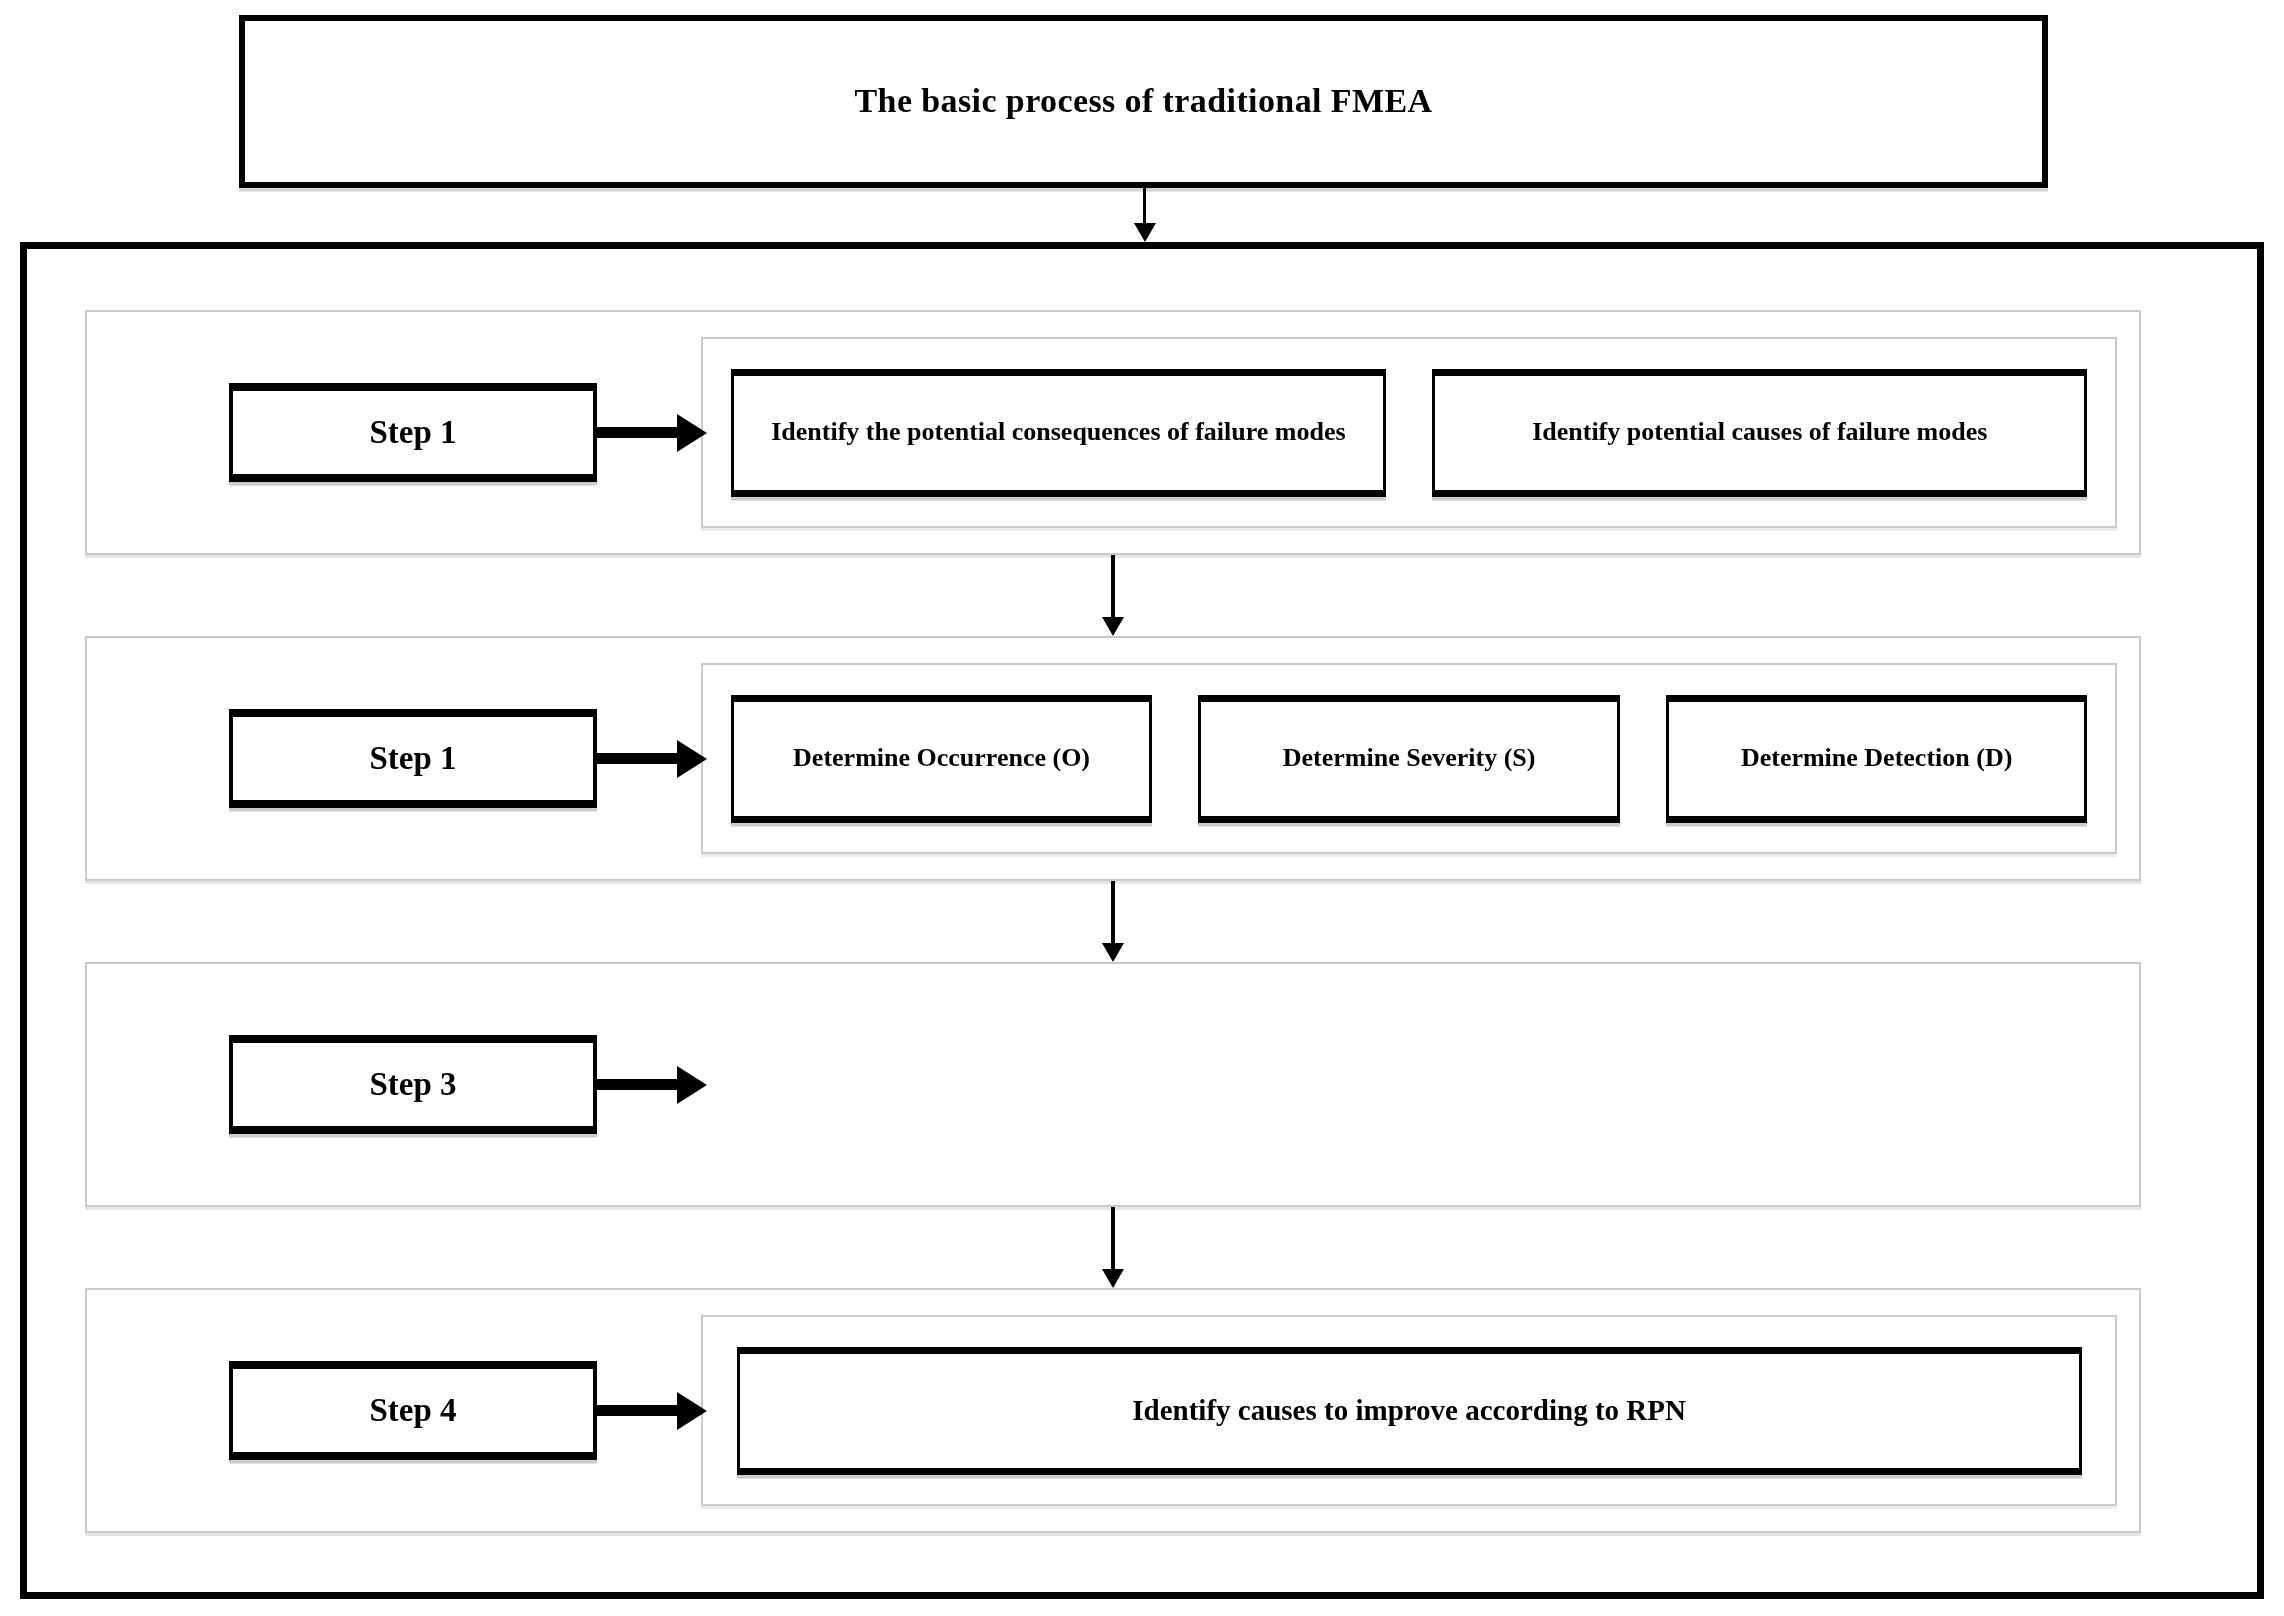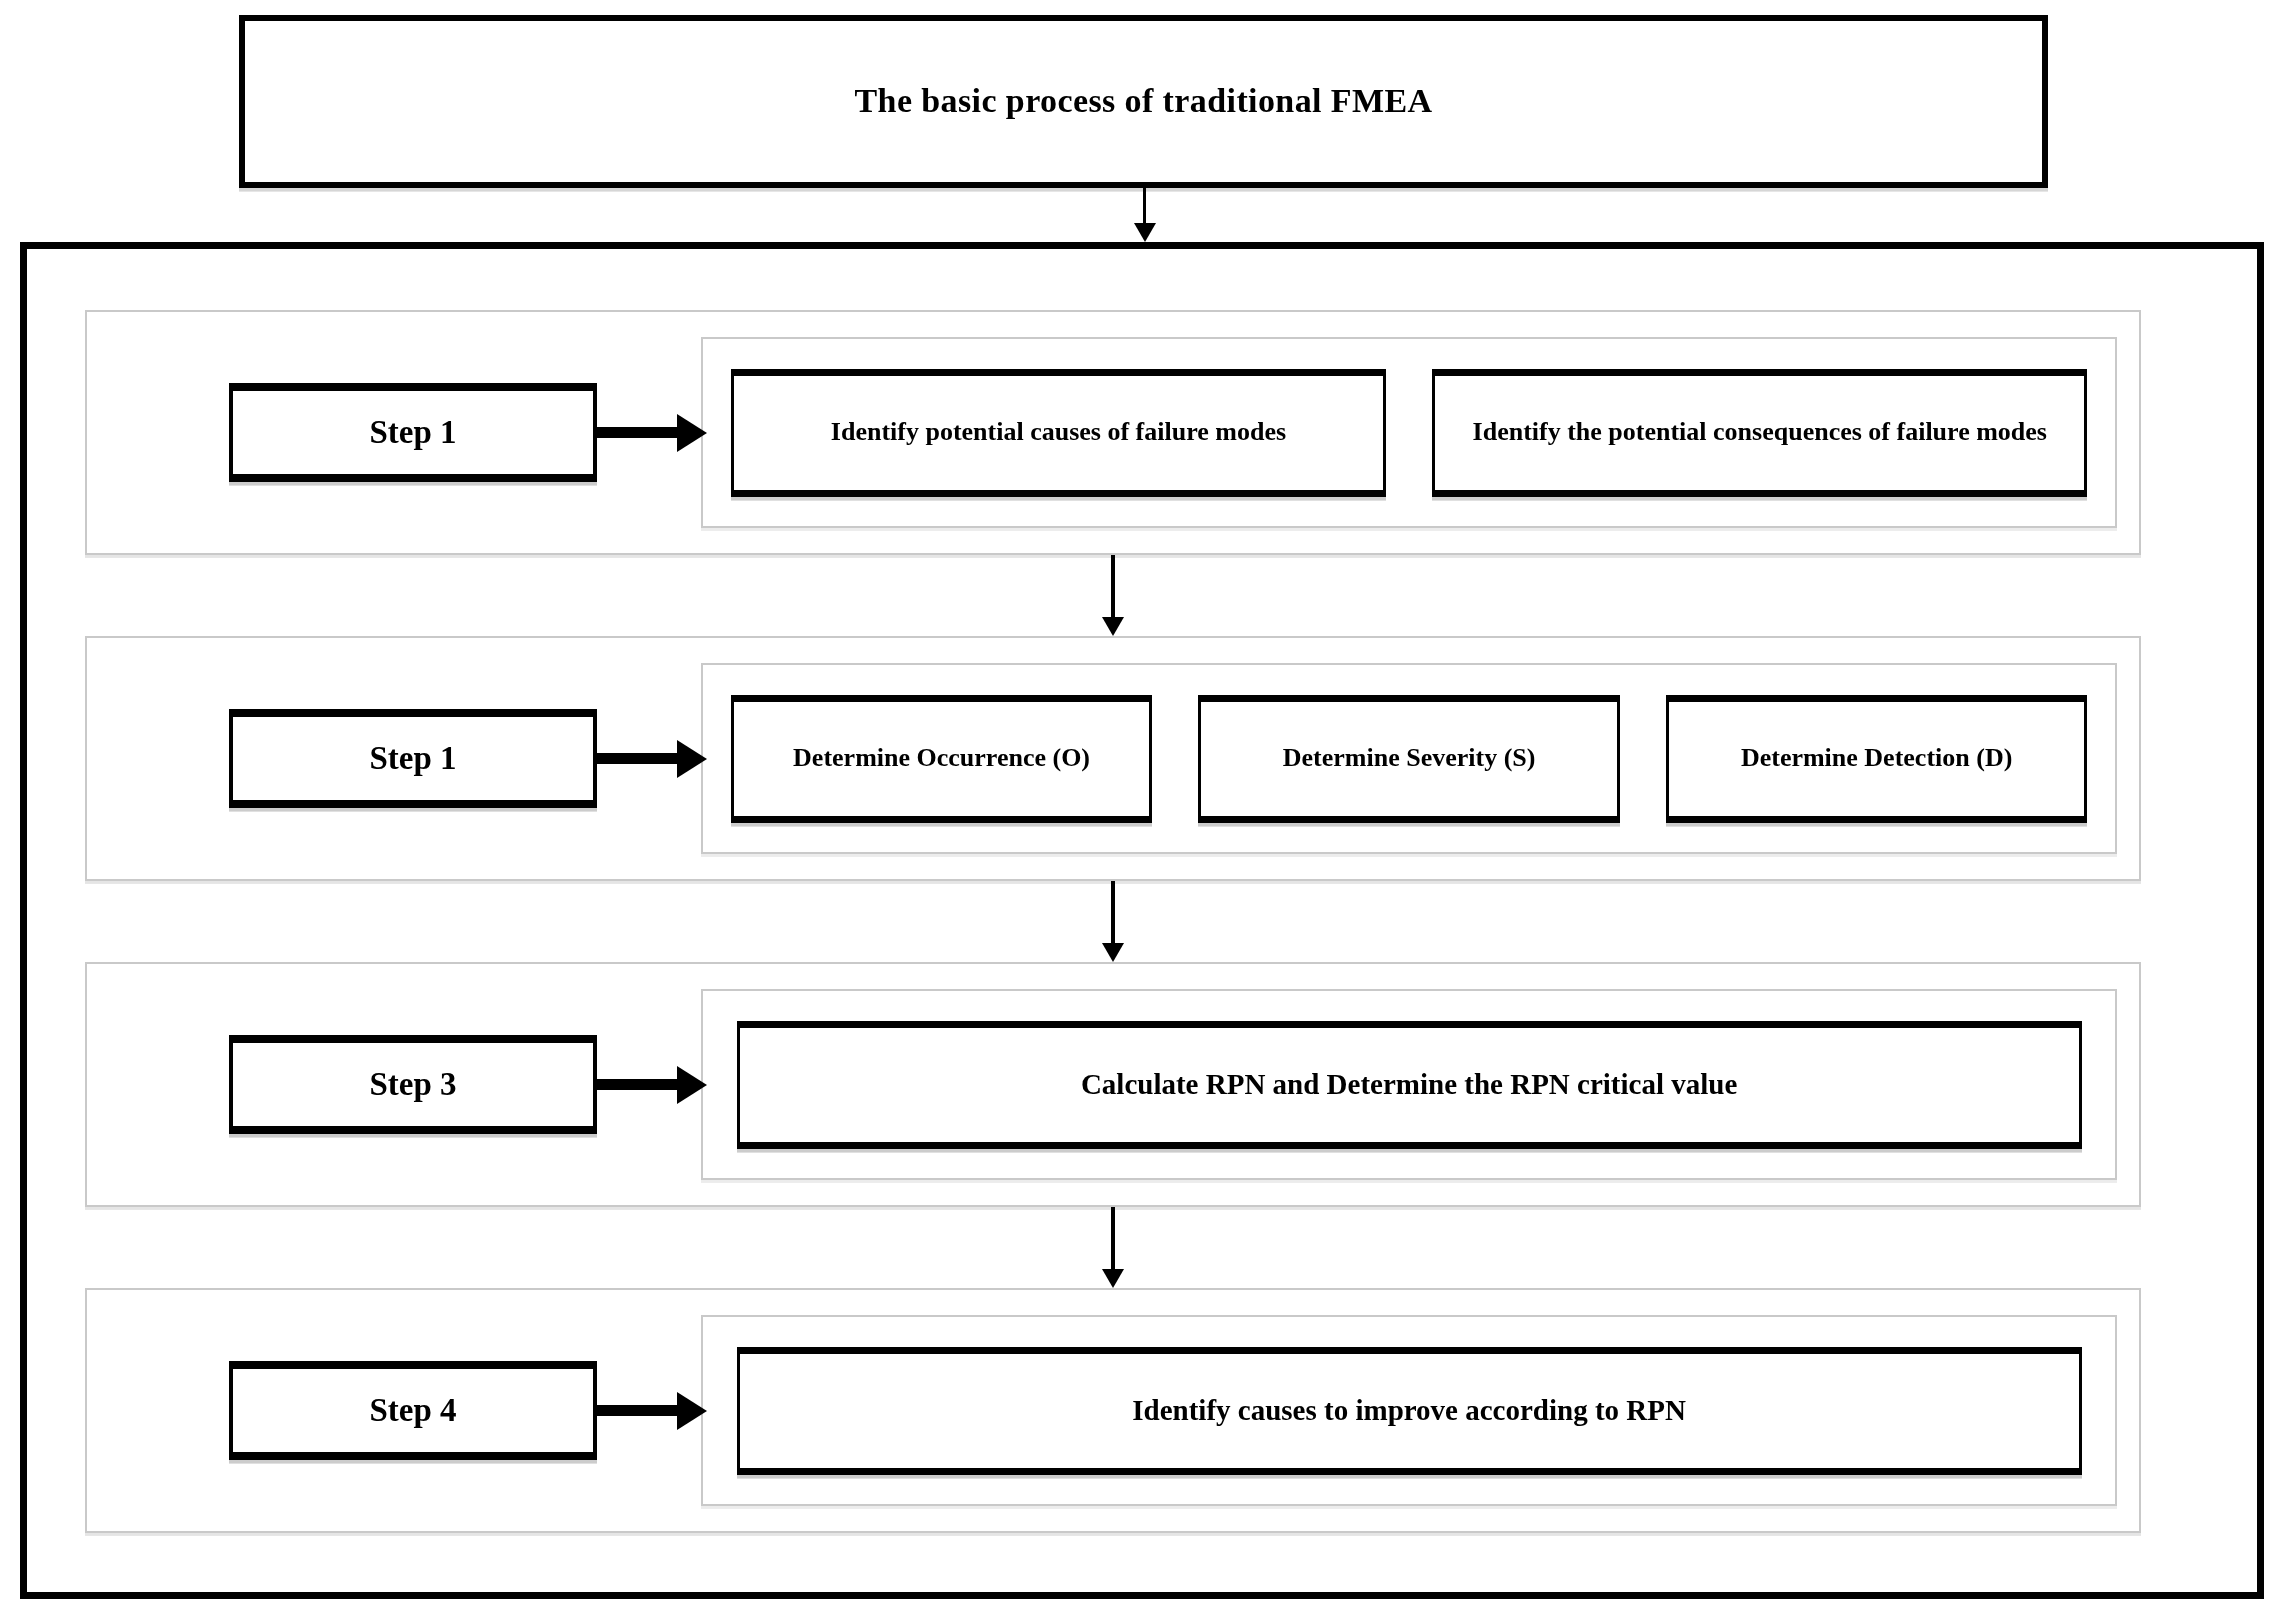--- a/index.html
+++ b/index.html
@@ -141,24 +141,24 @@
     <div class="row">
       <div class="step-box">
         <span>Step 1</span>
       </div>
       <div class="h-arrow">
         <div class="line"></div>
         <div class="head"></div>
       </div>
       <div class="inner-box">
         <div class="cell">
+          <span>Identify the potential consequences of failure modes</span>
+        </div>
+        <div class="cell">
           <span>Identify potential causes of failure modes</span>
-        </div>
-        <div class="cell">
-          <span>Identify the potential consequences of failure modes</span>
         </div>
       </div>
     </div>
 
     <div class="v-arrow gap-arrow">
       <div class="line"></div>
       <div class="head"></div>
     </div>
 
     <div class="row">
@@ -188,25 +188,20 @@
     </div>
 
     <div class="row row-single">
       <div class="step-box">
         <span>Step 3</span>
       </div>
       <div class="h-arrow">
         <div class="line"></div>
         <div class="head"></div>
       </div>
-      <div class="inner-box">
-        <div class="cell">
-          <span>Calculate RPN and Determine the RPN critical value</span>
-        </div>
-      </div>
     </div>
 
     <div class="v-arrow gap-arrow">
       <div class="line"></div>
       <div class="head"></div>
     </div>
 
     <div class="row row-single">
       <div class="step-box">
         <span>Step 4</span>

